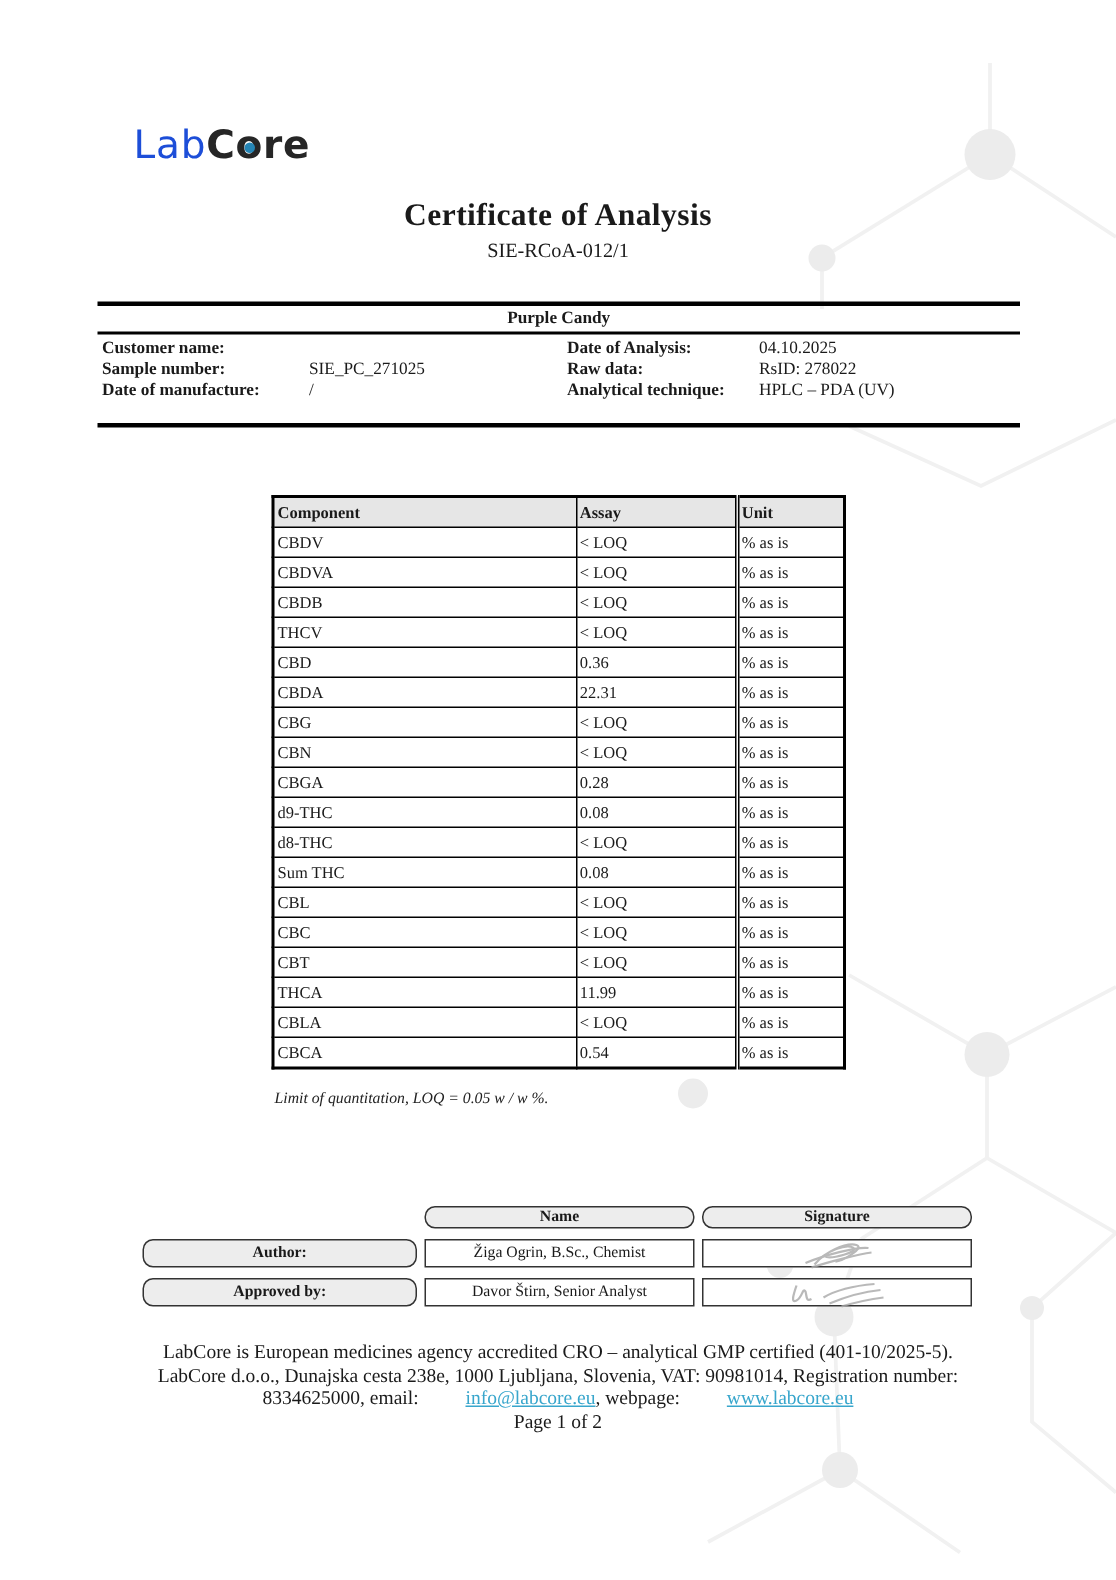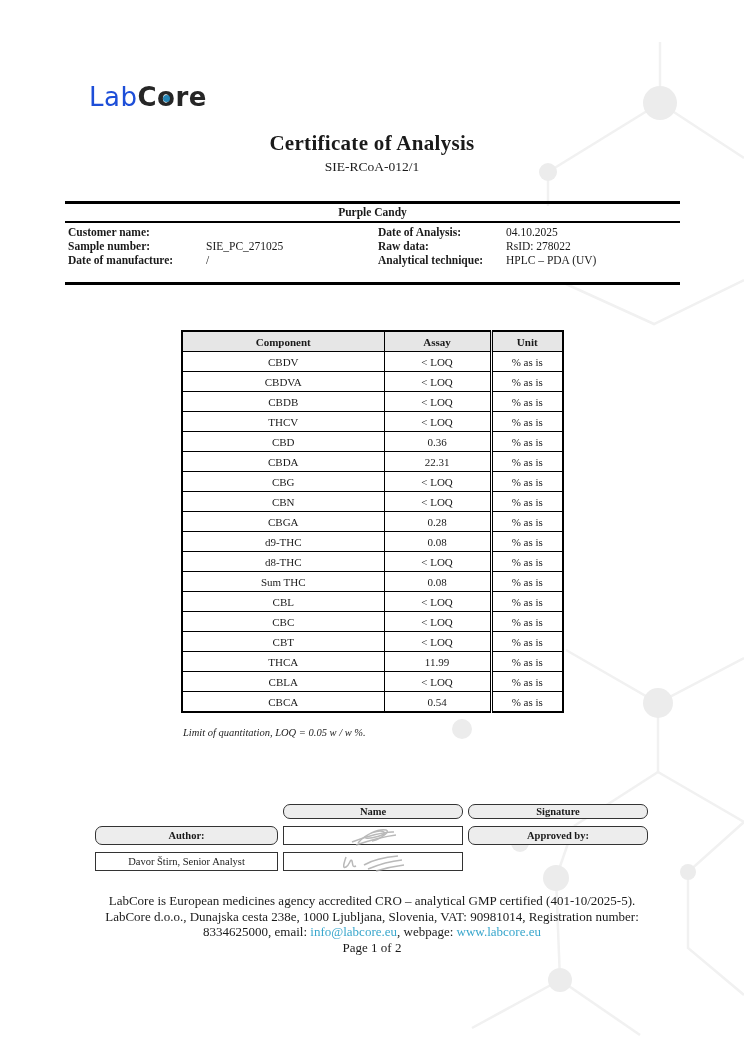--- a/index.html
+++ b/index.html
@@ -23,38 +23,38 @@
   .doc-subtitle{font-size:13.5px;margin-top:3px;}
 
   
   .info{position:absolute;left:65px;top:201px;width:615px;border-top:3px solid #000;border-bottom:3px solid #000;font-size:11.5px;}
   .info-product{text-align:center;font-weight:bold;padding:2px 0 3px 0;border-bottom:2px solid #000;font-size:11.5px;}
   .info-grid{display:grid;grid-template-columns:138px 172px 128px 177px;padding:2px 0 15px 3px;line-height:14px;}
   .info-label{font-weight:bold;}
 
   
   .results{position:absolute;left:181px;top:330px;border-collapse:collapse;font-size:11px;}
-  .results th,.results td{border:1px solid #000;text-align:center;padding:3.5px 2px;}
+  .results th,.results td{border:1px solid #000;text-align:left;padding:3.5px 2px;}
   table.results{border:2px solid #000;}
   .results th{background:#e6e6e6;font-weight:bold;}
   .results .col-unit{border-left:3px double #000;}
   .note{position:absolute;left:183px;top:727px;font-style:italic;font-size:10.5px;color:#222;}
 
   
   .sig{position:absolute;left:95px;top:804px;width:553px;display:grid;
        grid-template-columns:183px 180px 180px;grid-template-rows:15px 19px 19px;
        column-gap:5px;row-gap:7px;font-size:10.5px;}
   .sig-cell{border:1px solid #333;display:flex;align-items:center;justify-content:center;background:#fff;}
   .sig-head,.sig-role{background:#ededed;font-weight:bold;border-radius:7px;}
   .sig-empty{border:none;background:transparent;}
   .sig-scribble{width:170px;height:26px;}
 
   
   .footer{position:absolute;left:0;top:893px;width:100%;text-align:center;font-size:13px;line-height:15.5px;}
-  .link{color:#38a6cc;cursor:pointer;}
+  .link{color:#38a6cc;text-decoration:underline;cursor:pointer;margin-left:28px;}
   .pageno{margin-top:0px;}
 </style>
 </head>
 <body>
 
 <div class="page">
 
   <svg class="watermark" viewBox="0 0 744 1053" width="744" height="1053">
     <g stroke="#f1f1f1" stroke-width="2.5" fill="none">
       <path d="M660,42 L660,103"></path>
@@ -221,20 +221,21 @@
     </table>
 
     <div class="note">Limit of quantitation, LOQ = 0.05 w / w %.</div>
 
     <div class="sig">
       <div class="sig-empty"></div>
       <div class="sig-cell sig-head">Name</div>
       <div class="sig-cell sig-head">Signature</div>
 
       <div class="sig-cell sig-role">Author:</div>
+      <div class="sig-cell">Žiga Ogrin, B.Sc., Chemist</div>
       <div class="sig-cell">
         <svg class="sig-scribble" viewBox="0 0 170 26">
           <g stroke="#a8a8a8" stroke-width="1.5" fill="none" opacity="0.8">
             <path d="M70,20 C78,10 92,6 96,9 C99,12 82,16 78,15 C74,14 90,5 98,7 C104,9 88,18 84,18"></path>
             <path d="M64,19 C76,14 98,8 106,9"></path>
             <path d="M68,22 C80,18 100,13 108,12"></path>
           </g>
         </svg>
       </div>
 

